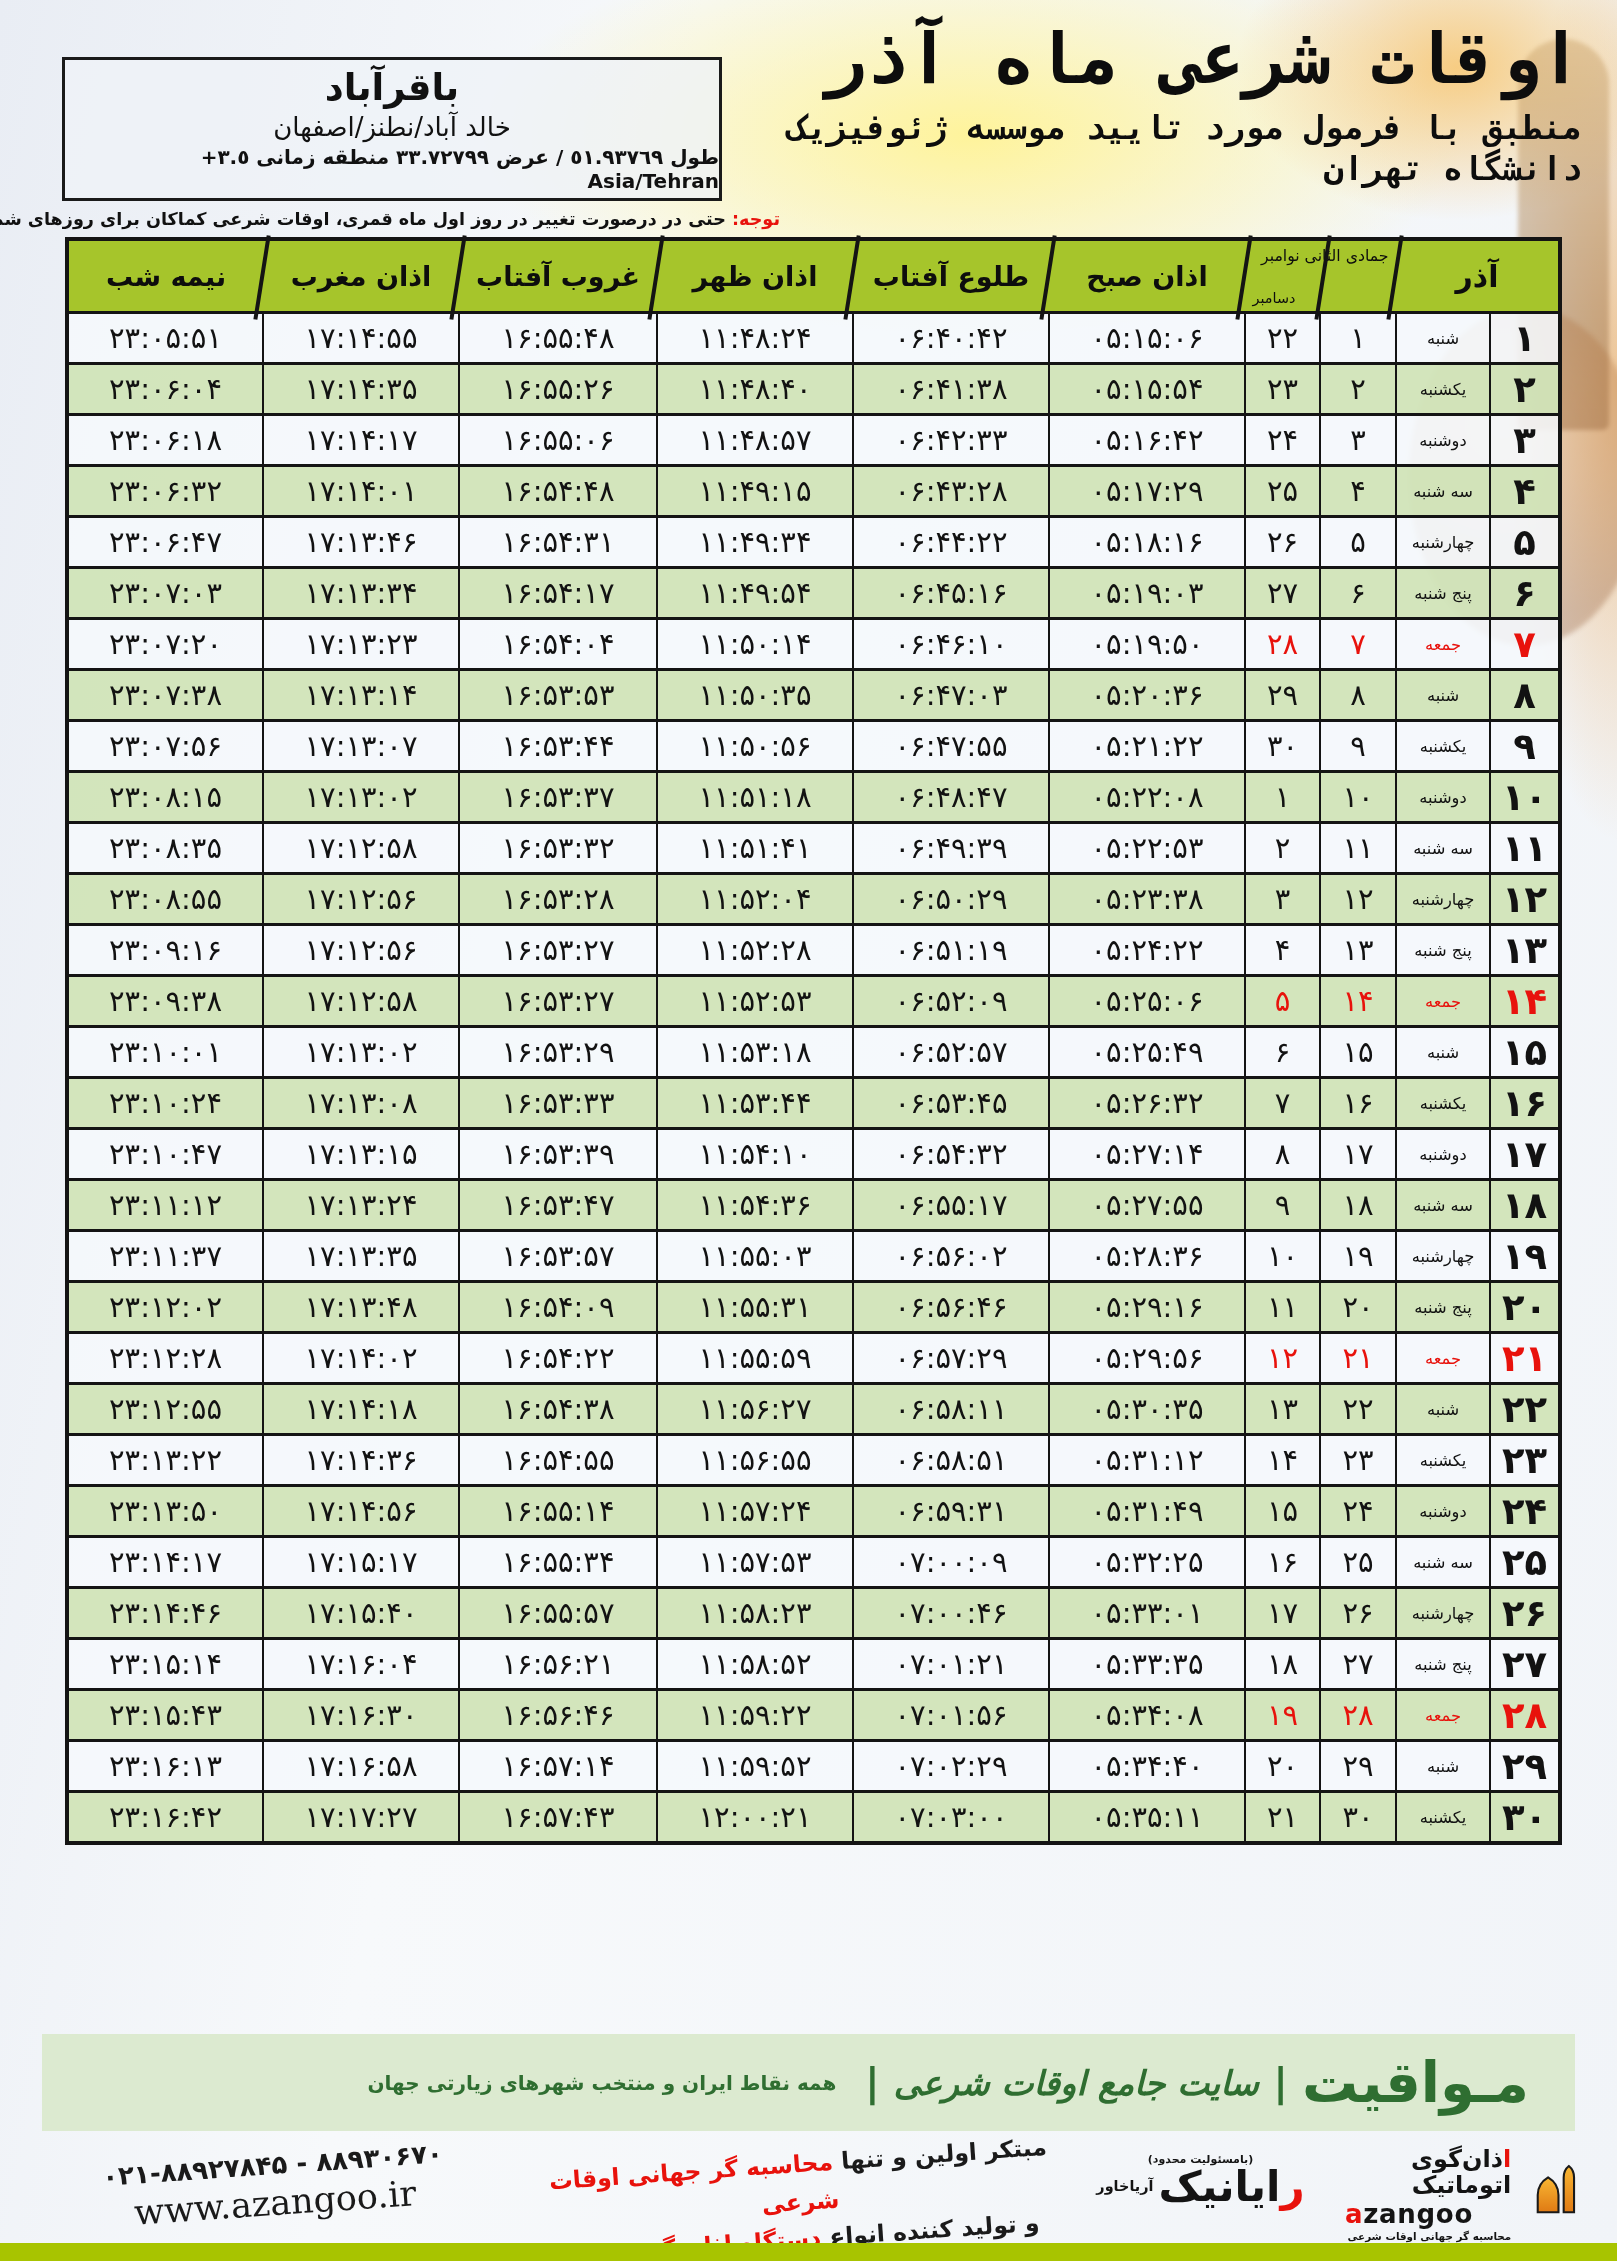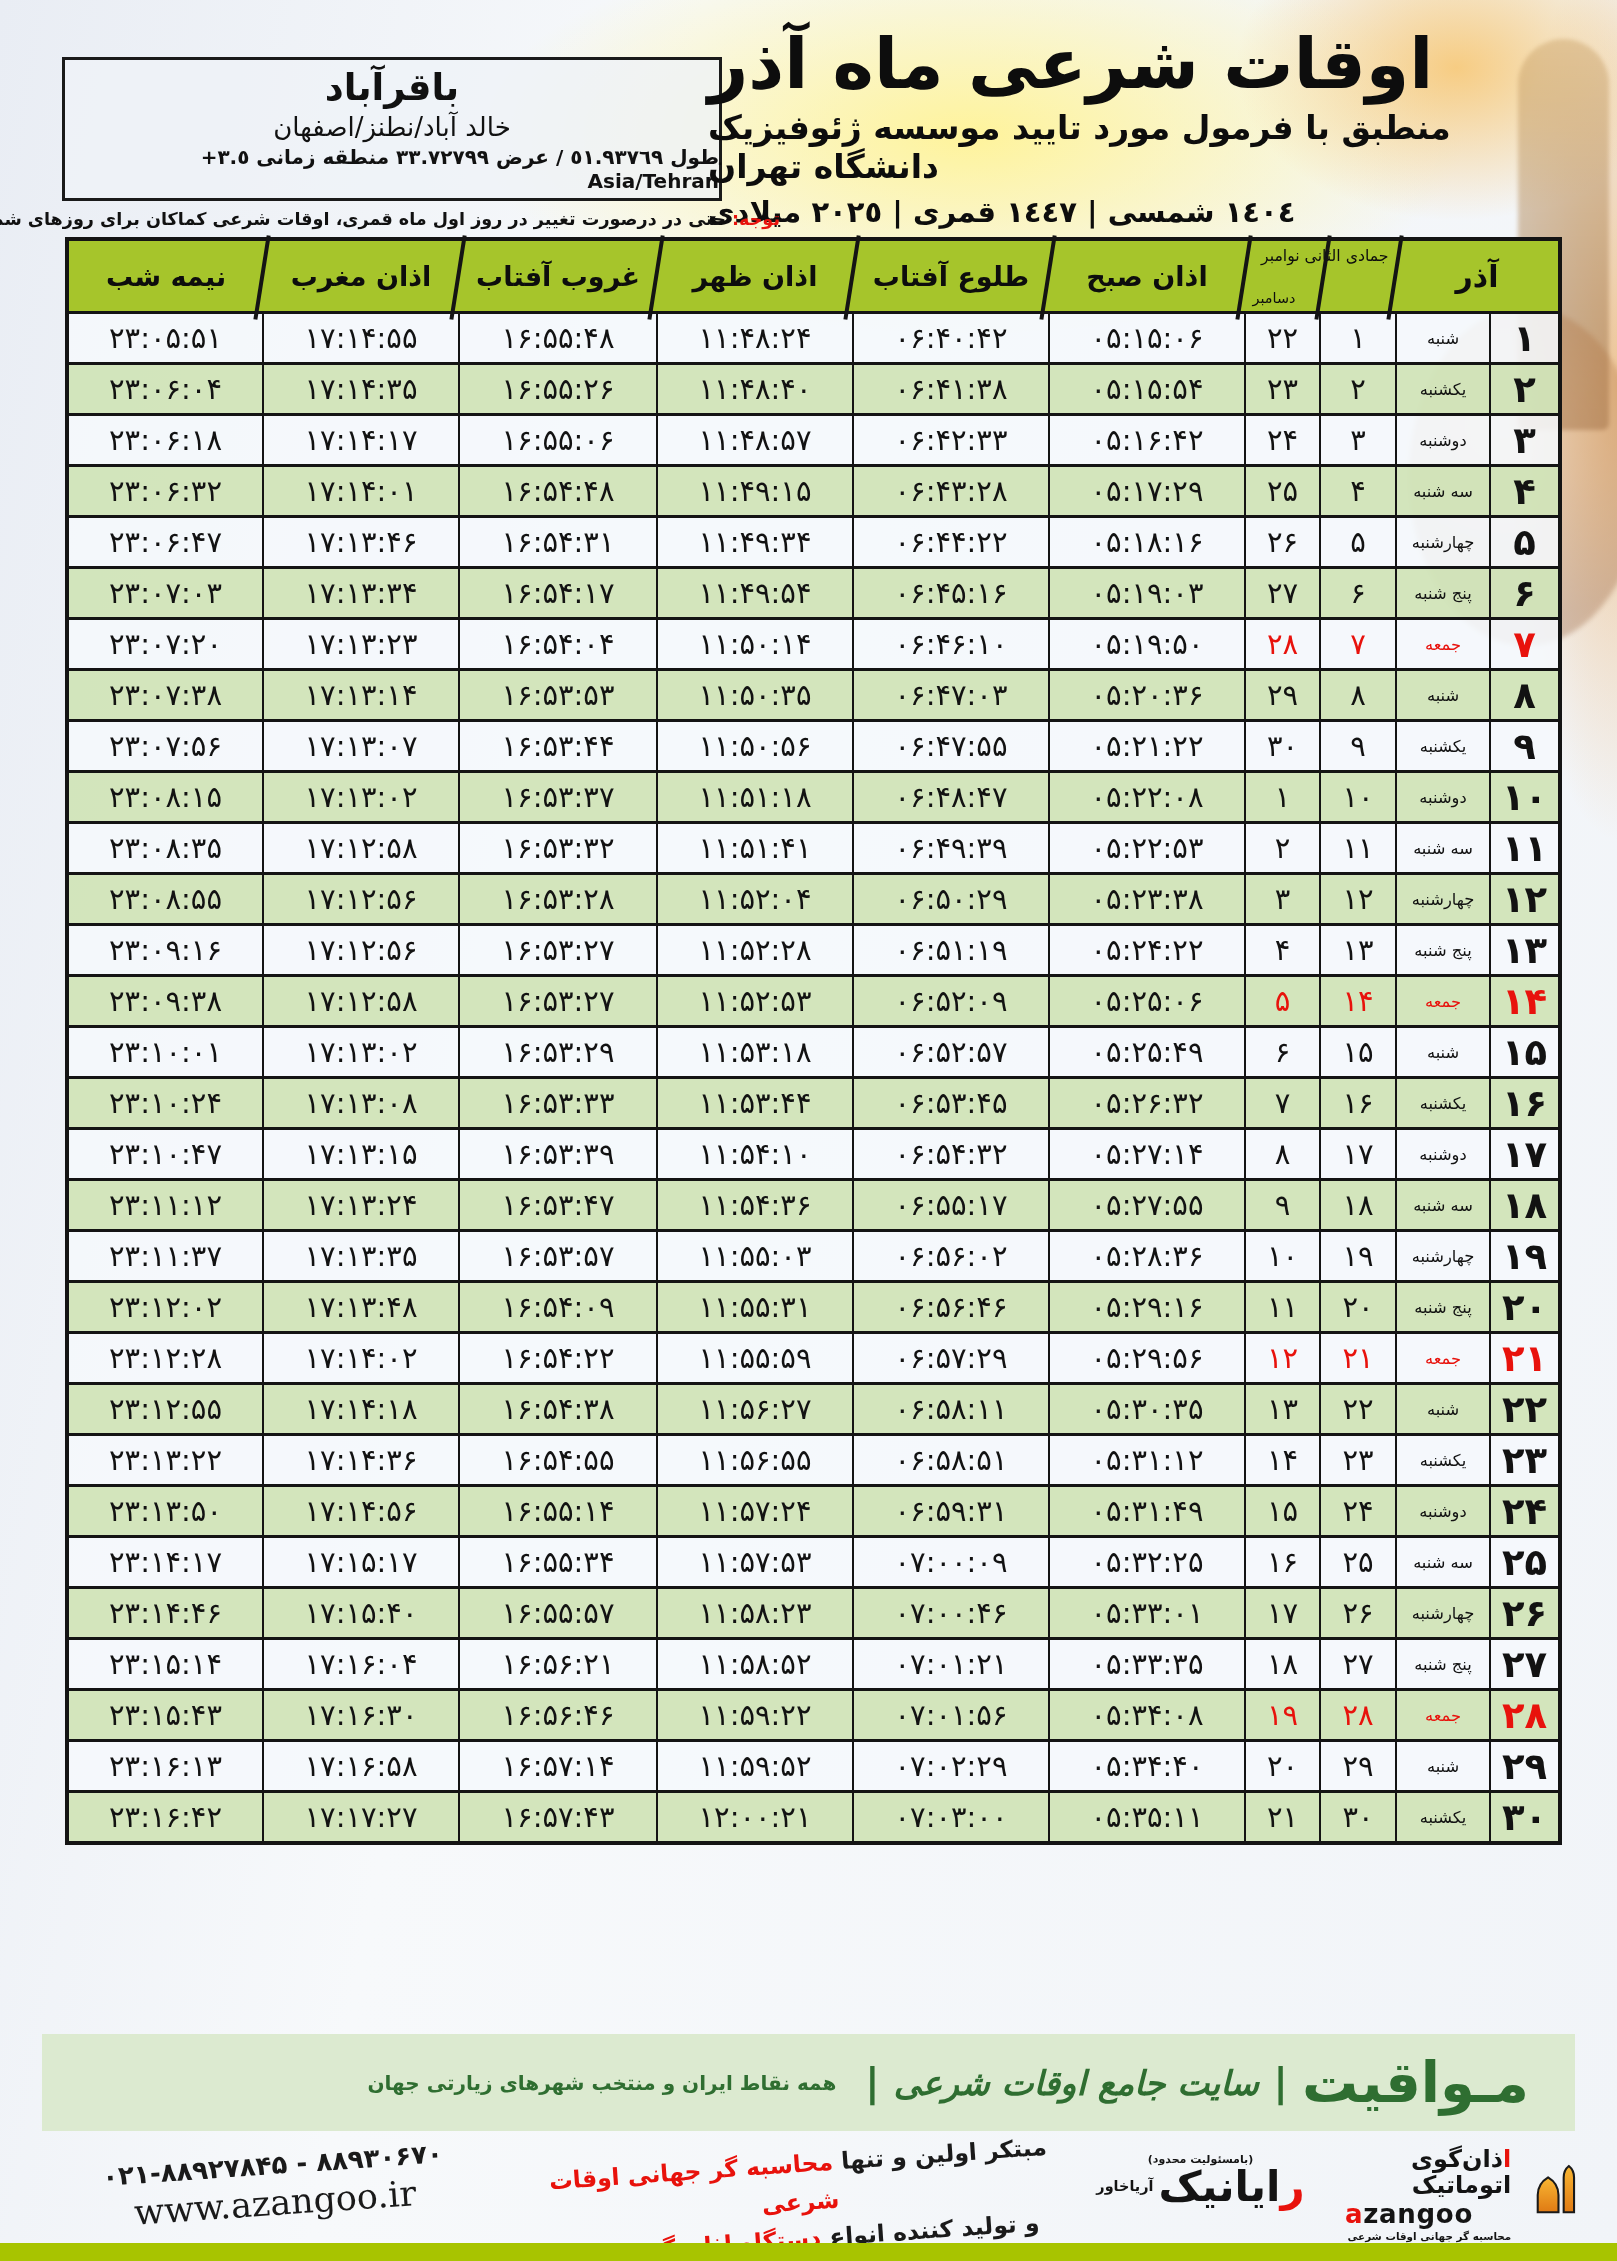--- a/index.html
+++ b/index.html
@@ -19,21 +19,21 @@
     background:radial-gradient(circle at 40% 35%, #e8a45c, #8a4f28 75%);filter:blur(2.6px);}
 
   
   .location-box{position:absolute;left:62px;top:57px;width:654px;height:138px;
     border:3.3px solid #1a1a1a;background:rgba(238,242,247,0.78);
     display:flex;flex-direction:column;justify-content:center;align-items:center;gap:3px;direction:rtl;}
   .loc-city{font-size:37px;font-weight:bold;color:#111;}
   .loc-region{font-size:26px;color:#111;}
   .loc-coords{font-size:20px;font-weight:bold;color:#111;}
 
-  .title-block{position:absolute;right:36px;top:26px;width:874px;text-align:left;direction:rtl;color:#0d0d0d;}
+  .title-block{position:absolute;right:36px;top:26px;width:874px;text-align:right;direction:rtl;color:#0d0d0d;font-family:Liberation Mono, monospace;}
   .title-main{font-size:70px;font-weight:bold;line-height:1.1;}
   .title-sub{font-size:33px;font-weight:bold;margin-top:5.2px;}
   .title-years{font-size:29px;font-weight:bold;margin-top:9px;}
 
   .notice{position:absolute;left:62px;top:209px;width:718px;direction:rtl;text-align:right;
     font-size:17.6px;font-weight:bold;color:#111;white-space:nowrap;}
   .notice .notice-label{color:#e8120c;}
 
   
   table.prayer{position:absolute;left:65px;top:237px;width:1495px;border-collapse:collapse;
@@ -103,21 +103,20 @@
 
   <div class="location-box">
     <div class="loc-city">باقرآباد</div>
     <div class="loc-region">خالد آباد/نطنز/اصفهان</div>
     <div class="loc-coords">طول ٥١.٩٣٧٦٩ / عرض ٣٣.٧٢٧٩٩ منطقه زمانی ٣.٥+ Asia/Tehran</div>
   </div>
 
   <div class="title-block">
     <div class="title-main">اوقات شرعی ماه آذر</div>
     <div class="title-sub">منطبق با فرمول مورد تایید موسسه ژئوفیزیک دانشگاه تهران</div>
-    <div class="title-years">١٤٠٤ شمسی | ١٤٤٧ قمری | ٢٠٢٥ میلادی</div>
   </div>
 
   <div class="notice"><span class="notice-label">توجه:</span><span> حتی در درصورت تغییر در روز اول ماه قمری، اوقات شرعی کماکان برای روزهای شمسی و میلادی معتبر است.</span></div>
 
   <table class="prayer" dir="rtl">
     <colgroup>
       <col style="width:70px">
         <col style="width:94px">
         <col style="width:76px">
         <col style="width:75px">

